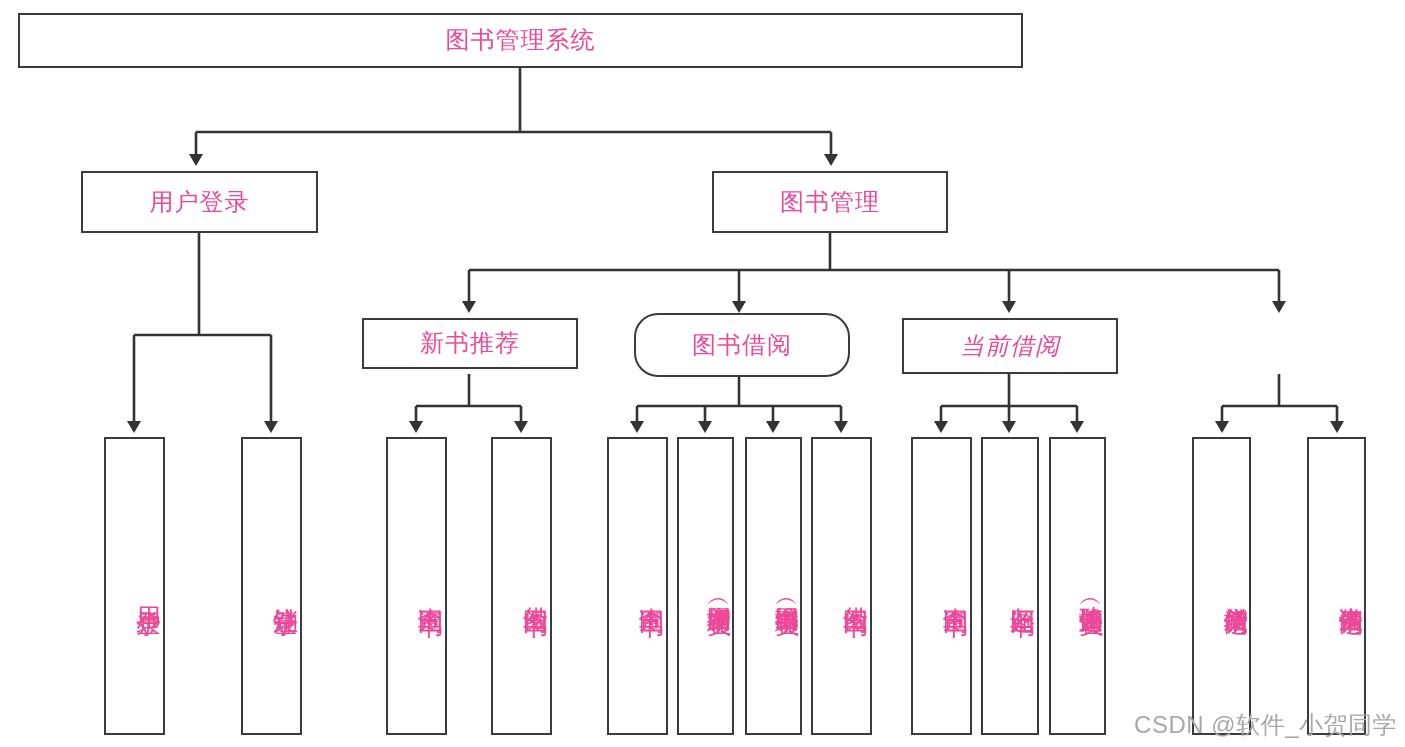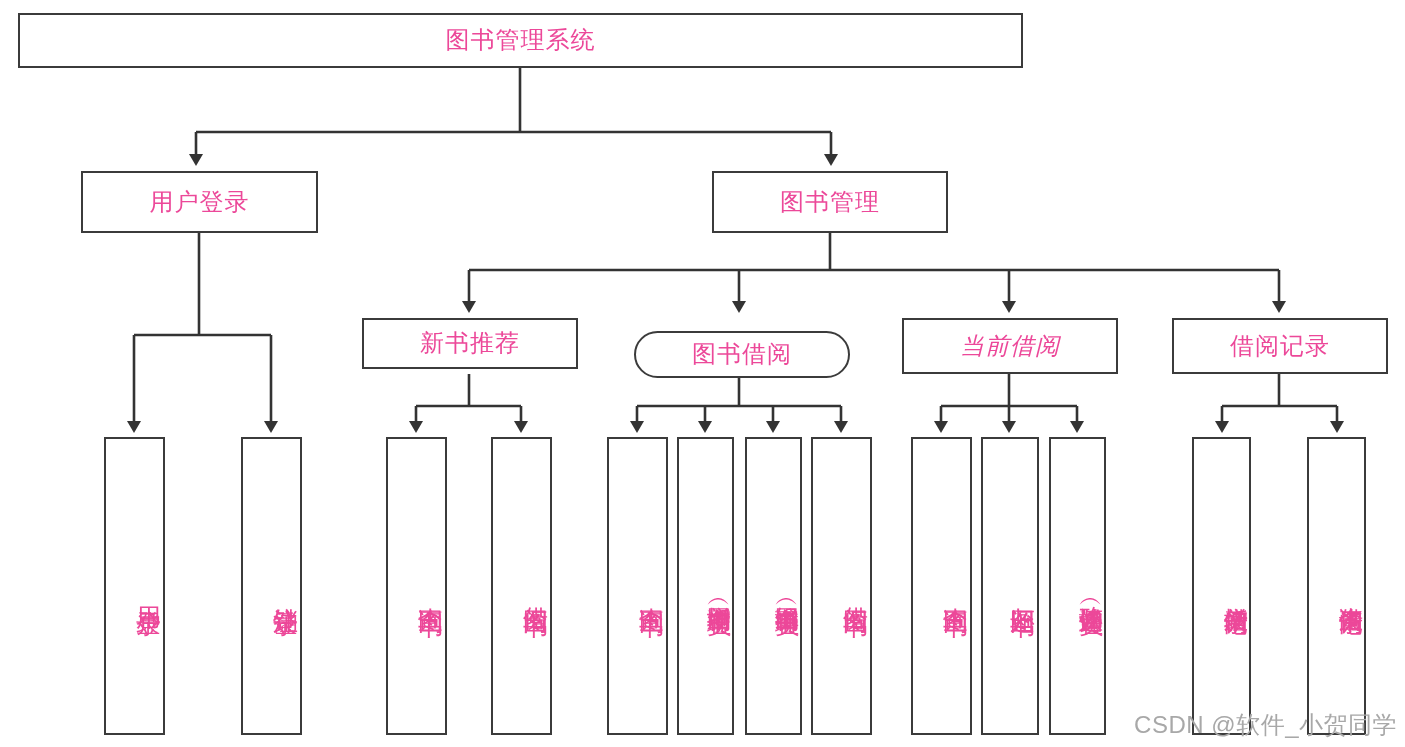--- a/index.html
+++ b/index.html
@@ -134,28 +134,25 @@
   <div class="node node-h" style="left:81px; top:171px; width:237px; height:62px;">
     <span>用户登录</span>
   </div>
   <div class="node node-h" style="left:712px; top:171px; width:236px; height:62px;">
     <span>图书管理</span>
   </div>
 
   <div class="node node-h" style="left:362px; top:318px; width:216px; height:51px;">
     <span>新书推荐</span>
   </div>
-  <div class="node node-h" style="left:634px; top:331px; width:216px; height:47px;border-radius:24px;">
+  <div class="node node-h" style="left:634px; top:313px; width:216px; height:64px;border-radius:24px;">
     <span>图书借阅</span>
   </div>
   <div class="node node-h" style="left:902px; top:318px; width:216px; height:56px;font-style:italic;">
     <span>当前借阅</span>
-  </div>
-  <div class="node node-h" style="left:1172px; top:318px; width:216px; height:56px;">
-    <span>借阅记录</span>
   </div>
 
   <div class="node node-v" style="left:104px; top:437px; width:61px; height:298px;">
     <span>用户登录</span>
   </div>
   <div class="node node-v" style="left:241px; top:437px; width:61px; height:298px;">
     <span>注销登录</span>
   </div>
 
   <div class="node node-v" style="left:386px; top:437px; width:61px; height:298px;">

